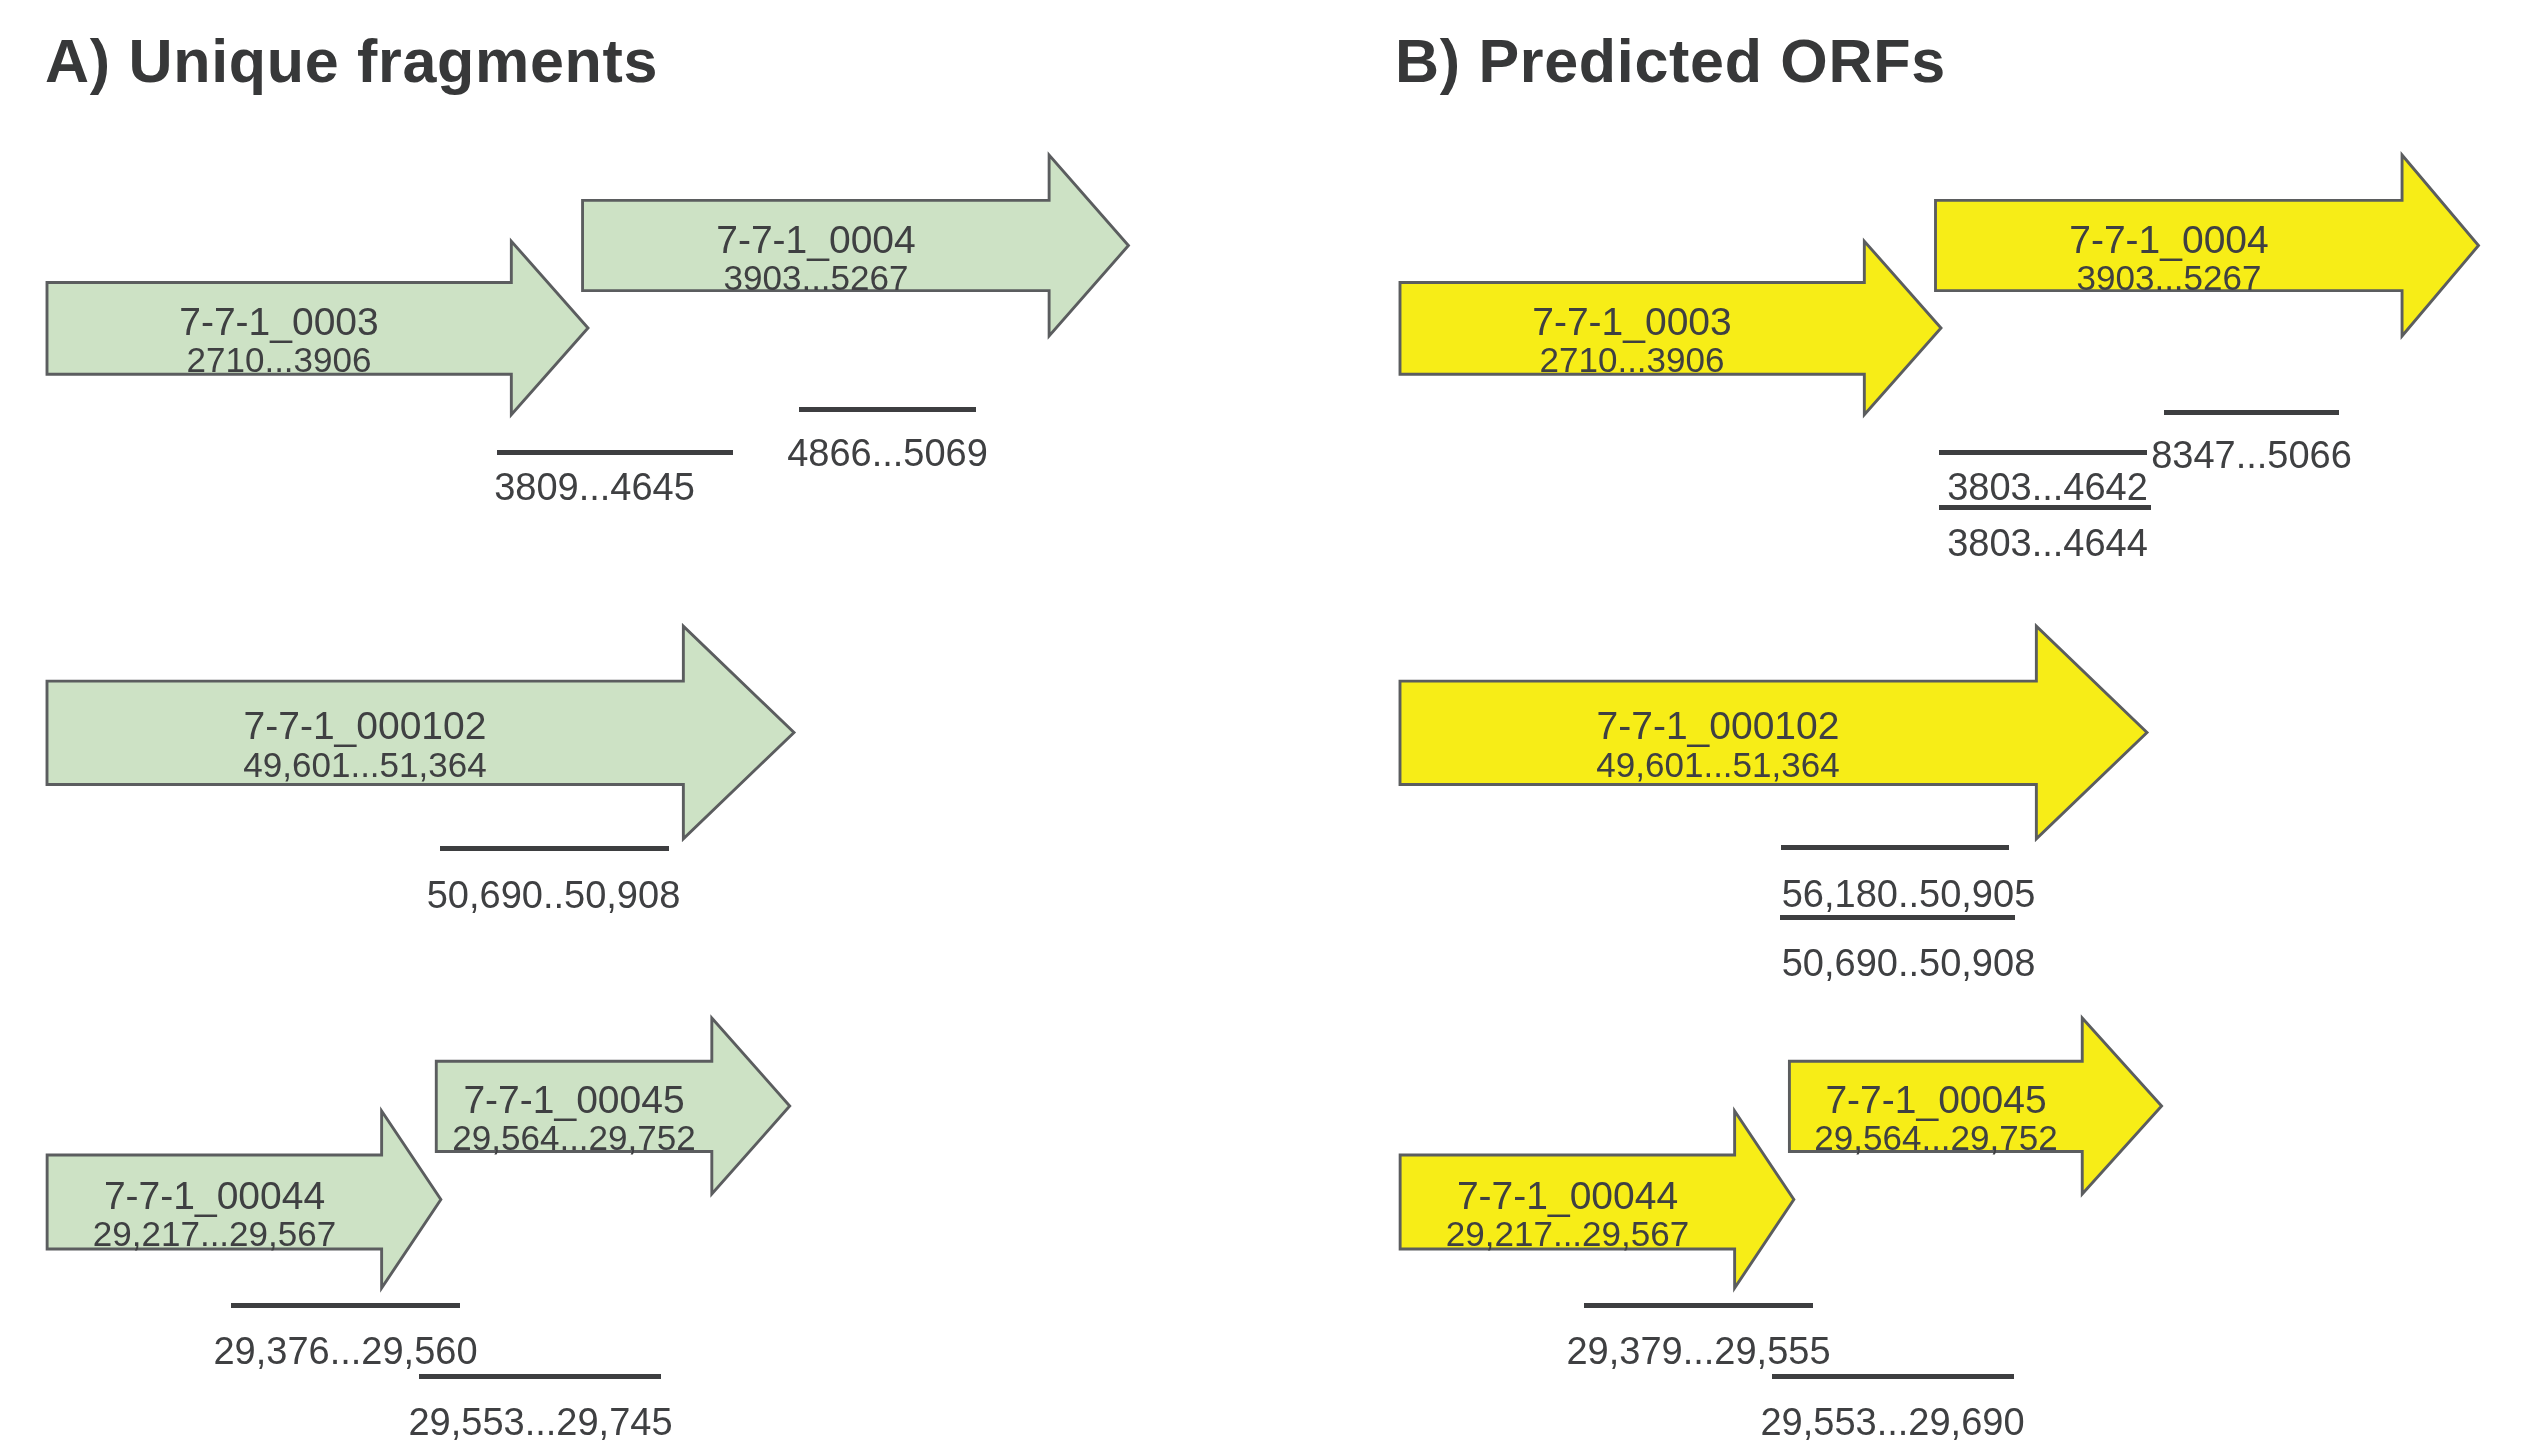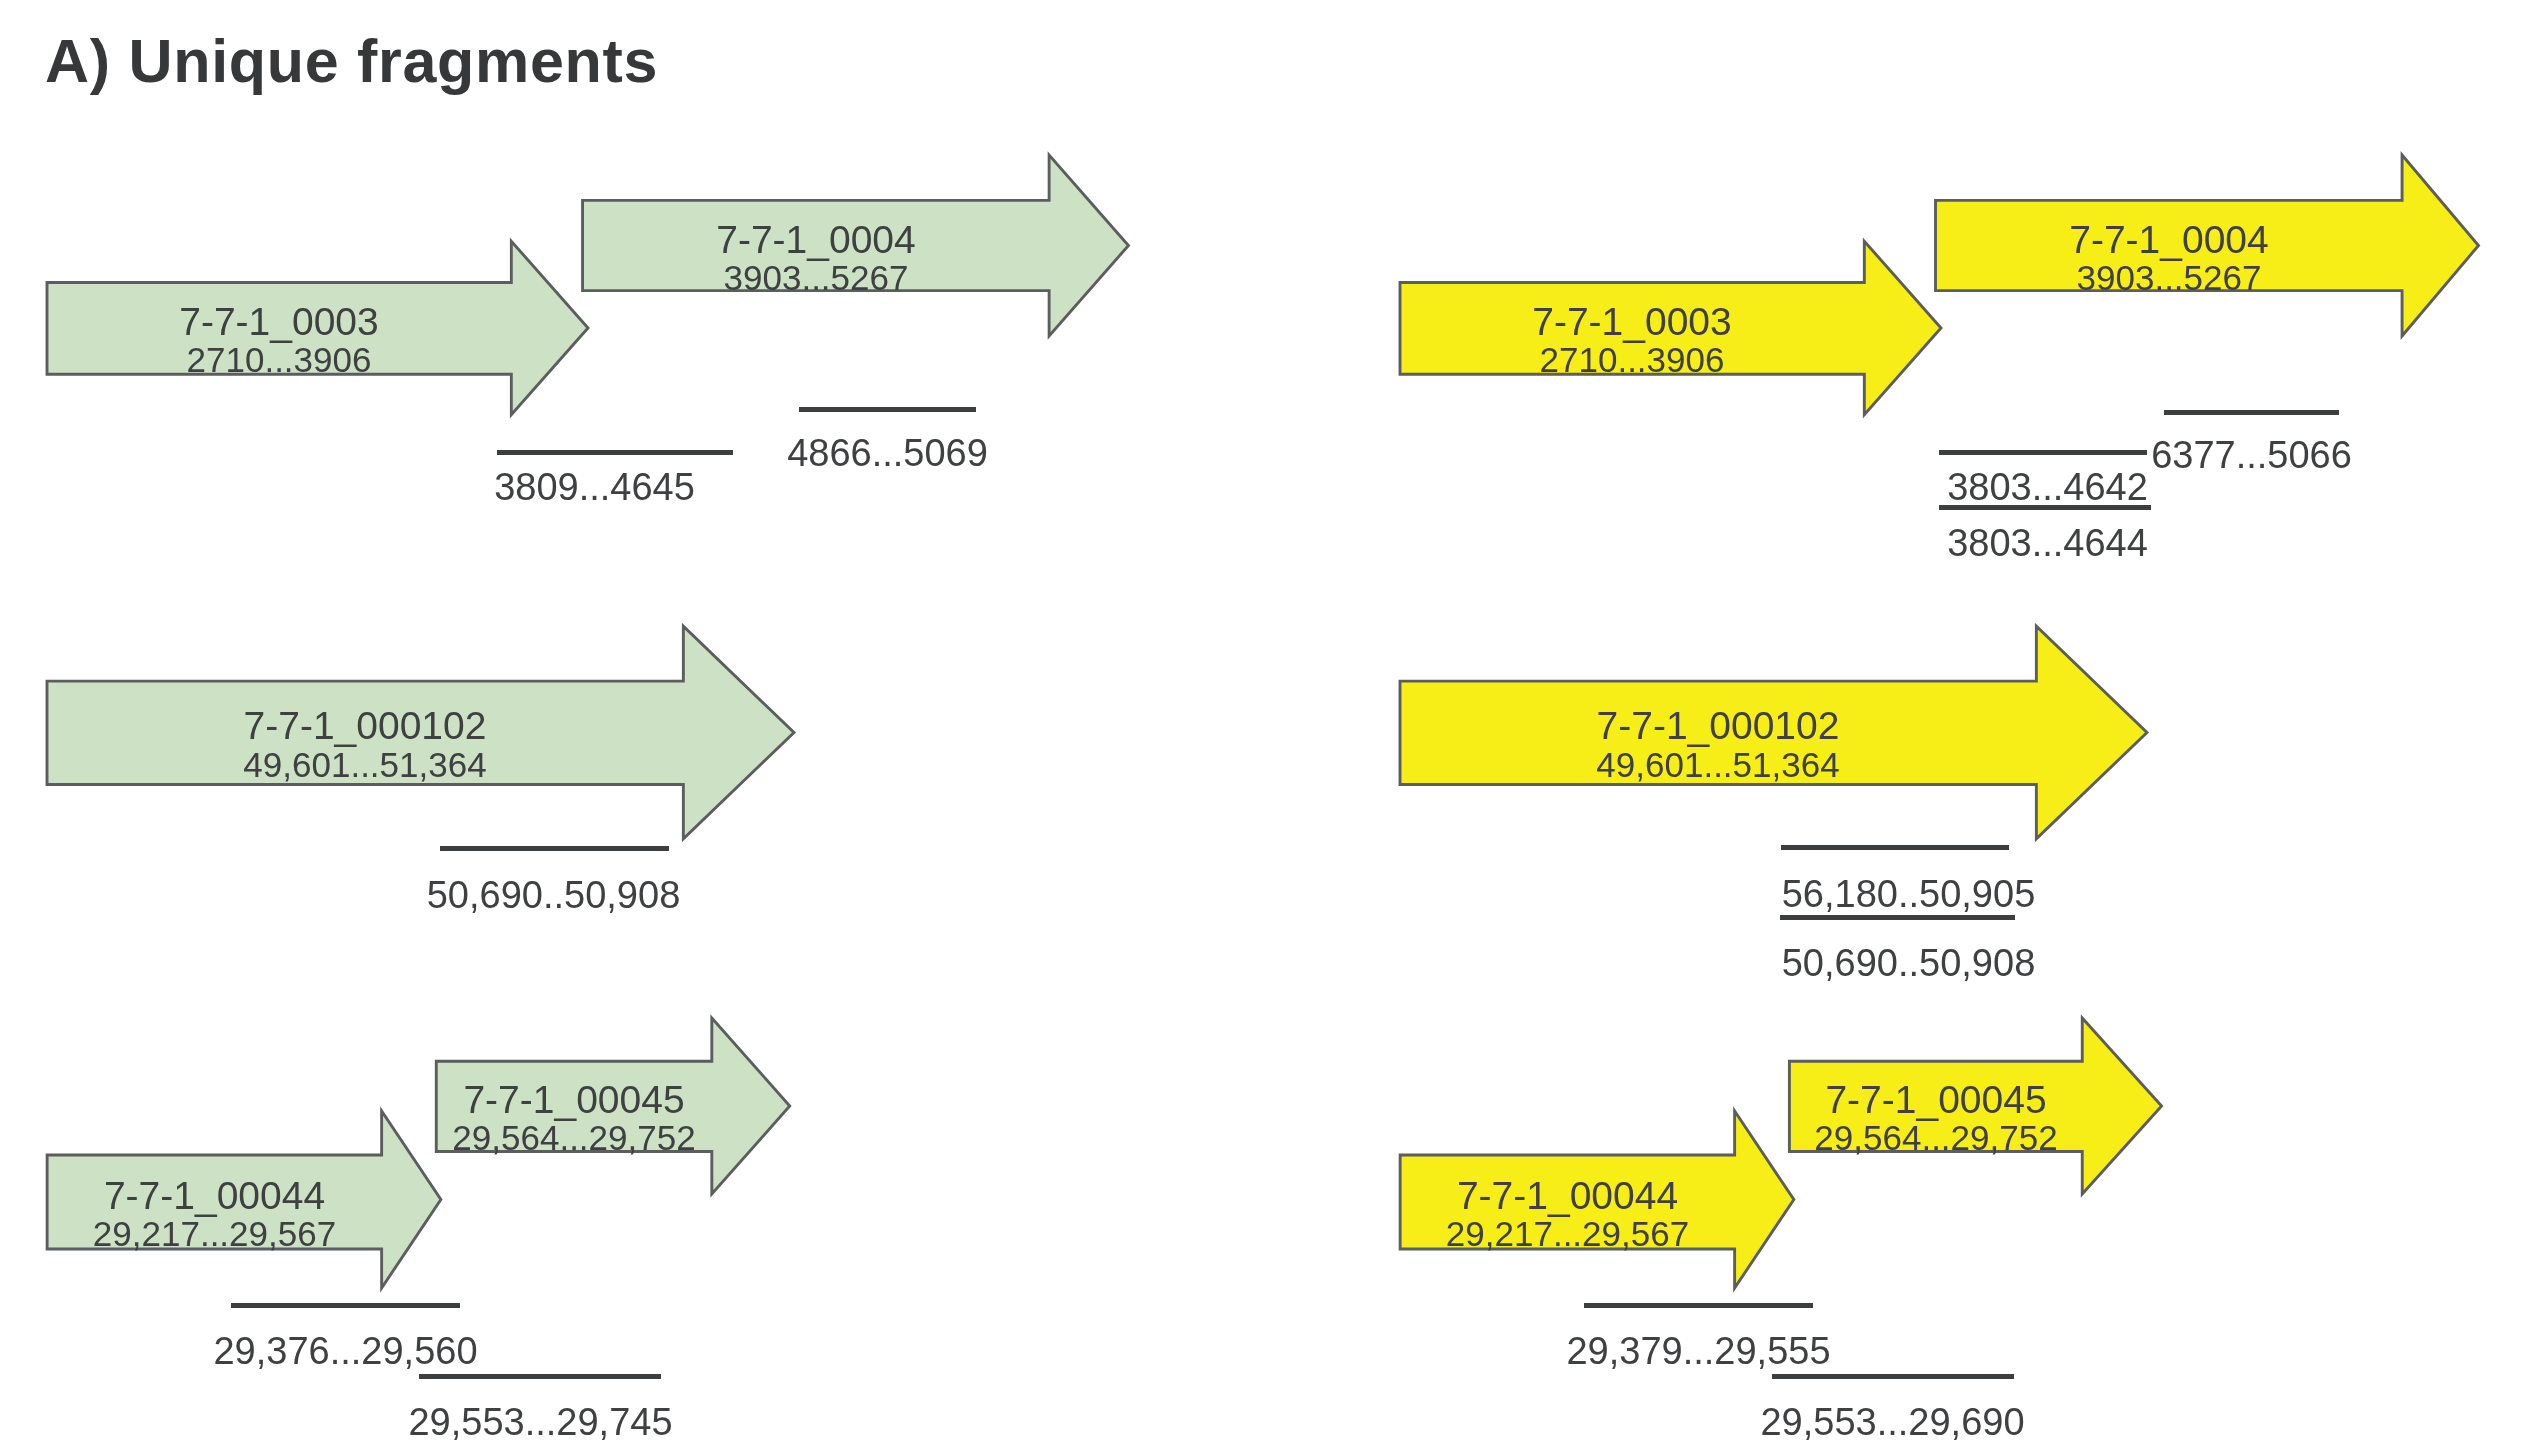--- a/index.html
+++ b/index.html
@@ -27,20 +27,21 @@
   .fragment-range-label{
     position:absolute;width:405px;text-align:center;font-size:38px;
     color:#3f4042;white-space:nowrap;
   }
 </style>
 </head>
 <body>
 
 <div class="stage">
   <div class="panel-title" id="title-a">A) Unique fragments</div>
+  <div class="panel-title" id="title-b">B) Predicted ORFs</div>
   <div id="panels-root">
       <div class="gene-arrow" style="left: 47px; top: 241px; width: 541px; height: 174px;">
         <svg width="541" height="174" viewBox="0 0 748 240">
           <polygon points="0,57 642,57 642,0 748,120 642,240 642,184 0,184" fill="#cde2c5" stroke="#5b5d5f" stroke-width="4" stroke-linejoin="miter"></polygon>
         </svg>
         <div class="gene-label" style="left: 0px; top: 41px; width: 464px; height: 92px;">
           <div class="gene-name">7-7-1_0003</div>
           <div class="gene-coordinates">2710...3906</div>
         </div>
       </div>
@@ -129,21 +130,21 @@
       <div class="gene-arrow" style="left: 1789px; top: 1018px; width: 373px; height: 176px;">
         <svg width="373" height="176" viewBox="0 0 516 244">
           <polygon points="0,60 406,60 406,0 516,122 406,244 406,185 0,185" fill="#f7ed17" stroke="#5b5d5f" stroke-width="4" stroke-linejoin="miter"></polygon>
         </svg>
         <div class="gene-label" style="left: 0px; top: 43px; width: 294px; height: 90px;">
           <div class="gene-name">7-7-1_00045</div>
           <div class="gene-coordinates">29,564...29,752</div>
         </div>
       </div>
       <div class="fragment-line" style="left: 2164px; top: 410px; width: 175px;"></div>
-      <div class="fragment-range-label" style="left: 2049px; top: 434px;">6377...5066</div>
+      <div class="fragment-range-label" style="left: 2049px; top: 434px;">8347...5066</div>
       <div class="fragment-line" style="left: 1939px; top: 450px; width: 208px;"></div>
       <div class="fragment-range-label" style="left: 1845px; top: 466px;">3803...4642</div>
       <div class="fragment-line" style="left: 1939px; top: 505px; width: 212px;"></div>
       <div class="fragment-range-label" style="left: 1845px; top: 522px;">3803...4644</div>
       <div class="fragment-line" style="left: 1781px; top: 845px; width: 228px;"></div>
       <div class="fragment-range-label" style="left: 1706px; top: 873px;">56,180..50,905</div>
       <div class="fragment-line" style="left: 1780px; top: 915px; width: 235px;"></div>
       <div class="fragment-range-label" style="left: 1706px; top: 942px;">50,690..50,908</div>
       <div class="fragment-line" style="left: 1584px; top: 1303px; width: 229px;"></div>
       <div class="fragment-range-label" style="left: 1496px; top: 1330px;">29,379...29,555</div>

